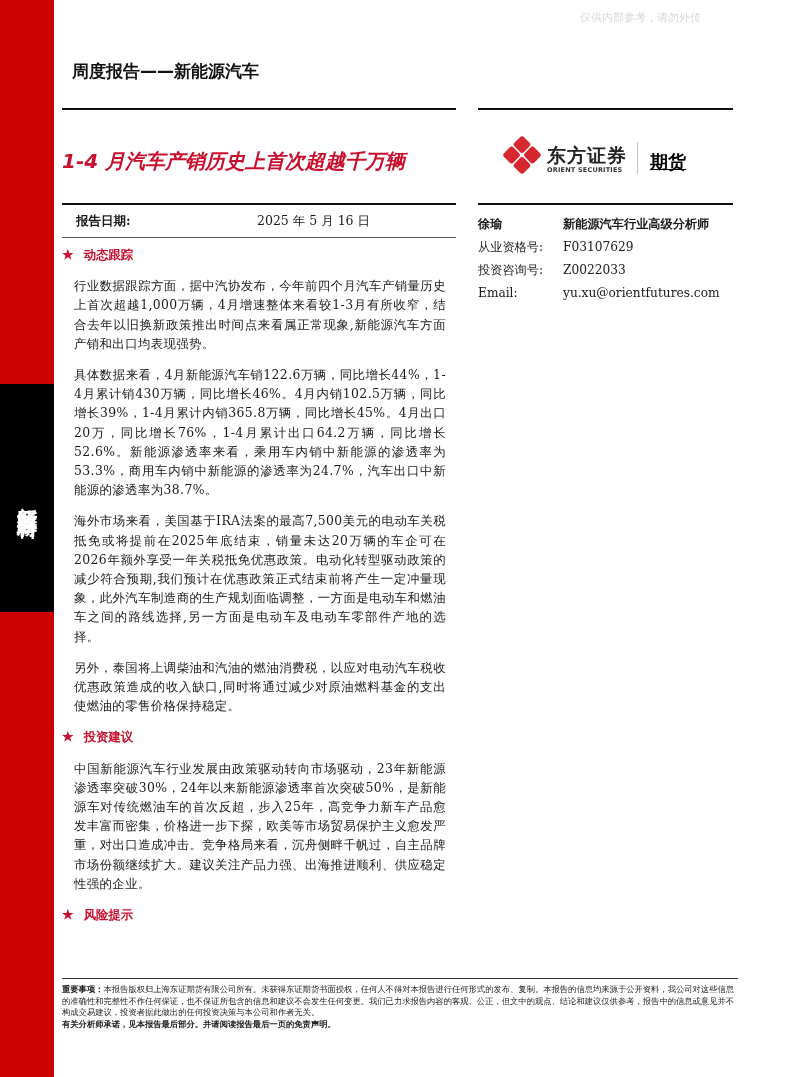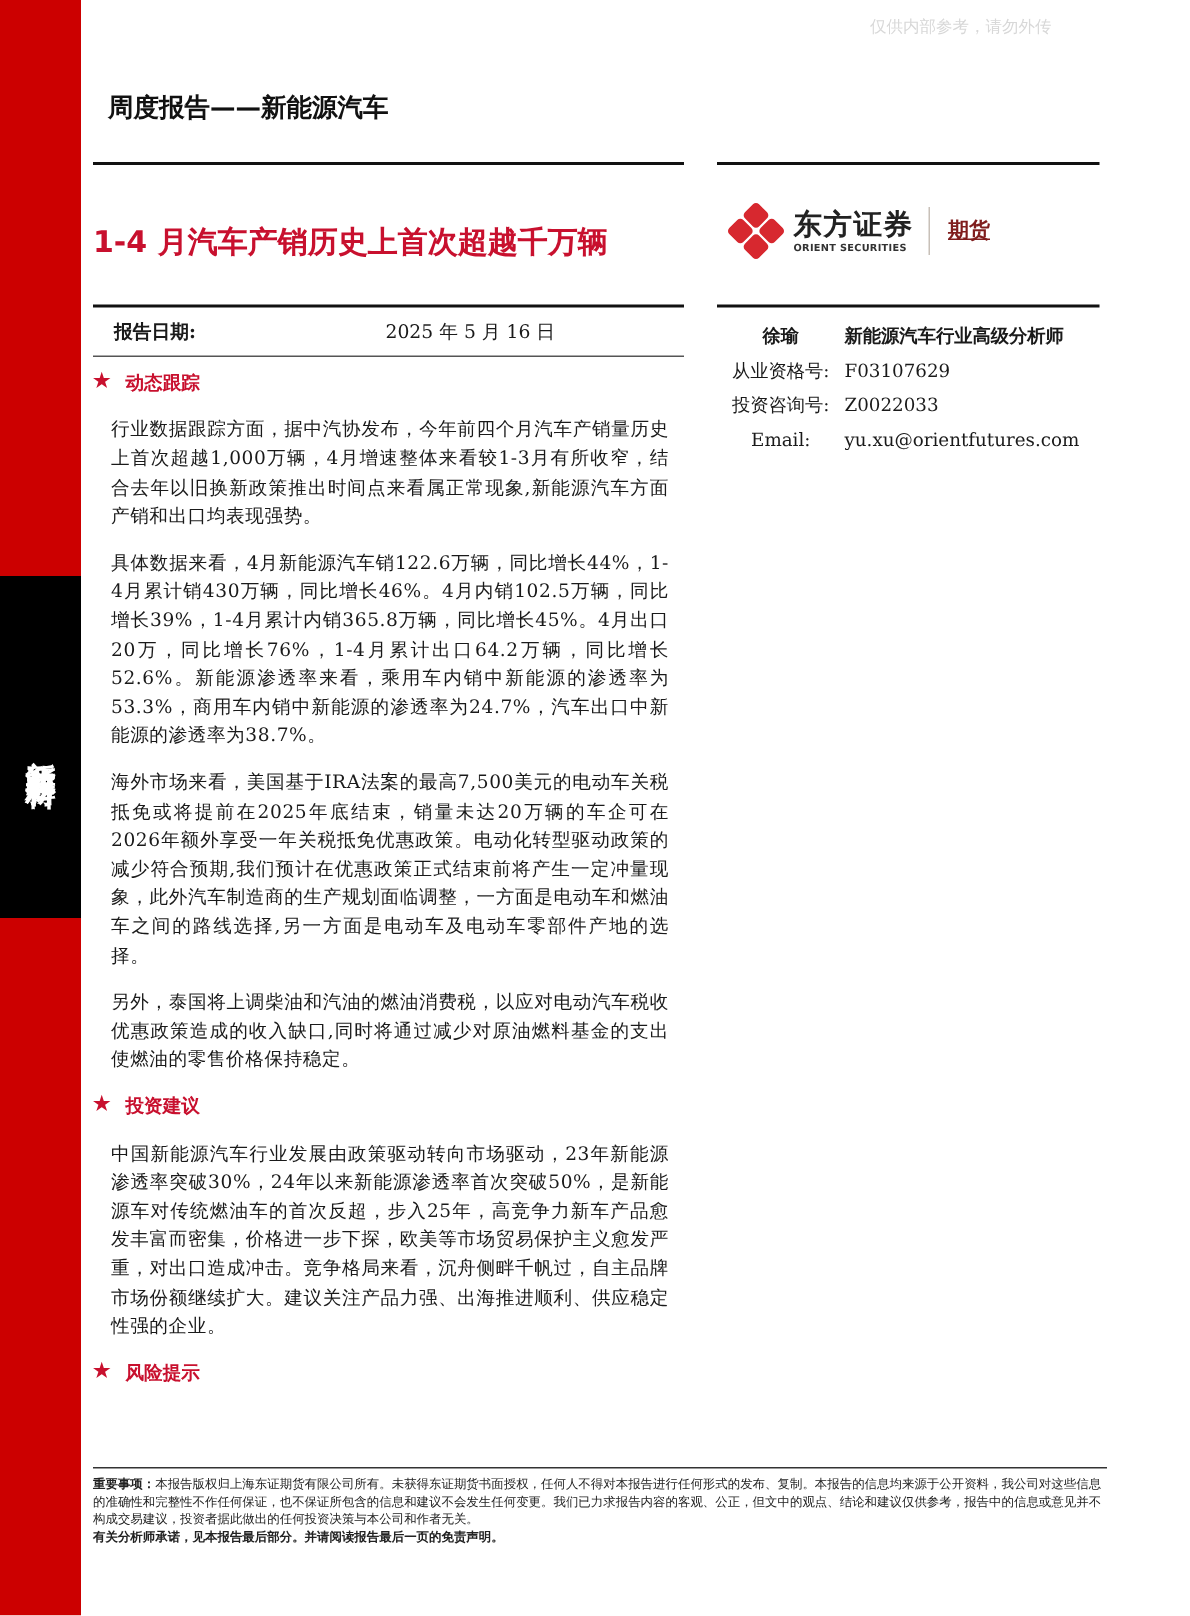--- a/index.html
+++ b/index.html
@@ -24,41 +24,41 @@
   .watermark span { position: absolute; left: 95px; }
   .weekly-title {
     position: absolute; left: 72px; top: 60px;
     font-family: "DejaVu Sans", "Liberation Sans", sans-serif;
     font-size: 17px; font-weight: bold; color: #111;
   }
   .rule { position: absolute; background: #111; }
   .headline {
     position: absolute; left: 62px; top: 148px;
     font-family: "DejaVu Sans", "Liberation Sans", sans-serif;
-    font-size: 20px; font-weight: bold; color: #c8102e;
+    font-size: 20px; font-weight: bold; color: #c8102e; font-style: italic;
   }
-  .logo { position: absolute; left: 485px; top: 134px; width: 210px; height: 40px; display: flex; align-items: center; }
+  .logo { position: absolute; left: 503px; top: 134px; width: 210px; height: 40px; display: flex; align-items: flex-end; }
   .logo-mark { width: 38px; height: 38px; margin-right: 6px; }
   .logo-text { display: flex; flex-direction: column; }
   .logo-cn { font-family: "DejaVu Sans", "Liberation Sans", sans-serif; font-size: 19px; font-weight: bold; color: #222; line-height: 22px; letter-spacing: 1px; }
   .logo-en { font-family: "DejaVu Sans", "Liberation Sans", sans-serif; font-size: 6.5px; font-weight: bold; color: #333; letter-spacing: 0.2px; }
   .logo-sep { width: 1px; height: 32px; background: #c8c0b8; margin: 0 12px 0 10px; }
-  .logo-sub { font-family: "DejaVu Sans", "Liberation Sans", sans-serif; font-size: 14px; font-weight: bold; color: #7f1d1d; text-decoration: underline; }
+  .logo-sub { font-family: "DejaVu Sans", "Liberation Sans", sans-serif; font-size: 18px; font-weight: bold; color: #000000; text-decoration: underline; }
 
   .date-row { position: absolute; left: 62px; top: 211px; width: 394px; height: 22px; font-size: 12.5px; font-weight: bold; }
   .date-label { position: absolute; left: 14px; top: 2px; }
   .date-value { position: absolute; left: 195px; top: 2px; font-weight: normal; }
 
   .main { position: absolute; left: 62px; top: 245px; width: 396px; font-size: 12.4px; line-height: 19.2px; }
   .sec-head { color: #c8102e; font-weight: bold; display: flex; align-items: center; }
   .sec-head .star { margin-right: 10px; font-size: 13px; }
   .para { text-align: justify; letter-spacing: 0.4px; margin: 12px; }
 
   .analyst { position: absolute; left: 478px; top: 213px; width: 280px; font-size: 12.2px; line-height: 23px; }
-  .arow { display: flex; text-align: center; }
+  .arow { display: flex; }
   .akey { width: 85px; }
   .aname { font-weight: bold; }
   .atitle { font-weight: bold; }
 
   .disclaimer { position: absolute; left: 62px; top: 984px; width: 680px; font-size: 8.3px; line-height: 11.7px; color: #222; }
   .disclaimer .b { font-weight: bold; }
 </style>
 </head>
 <body>
 

